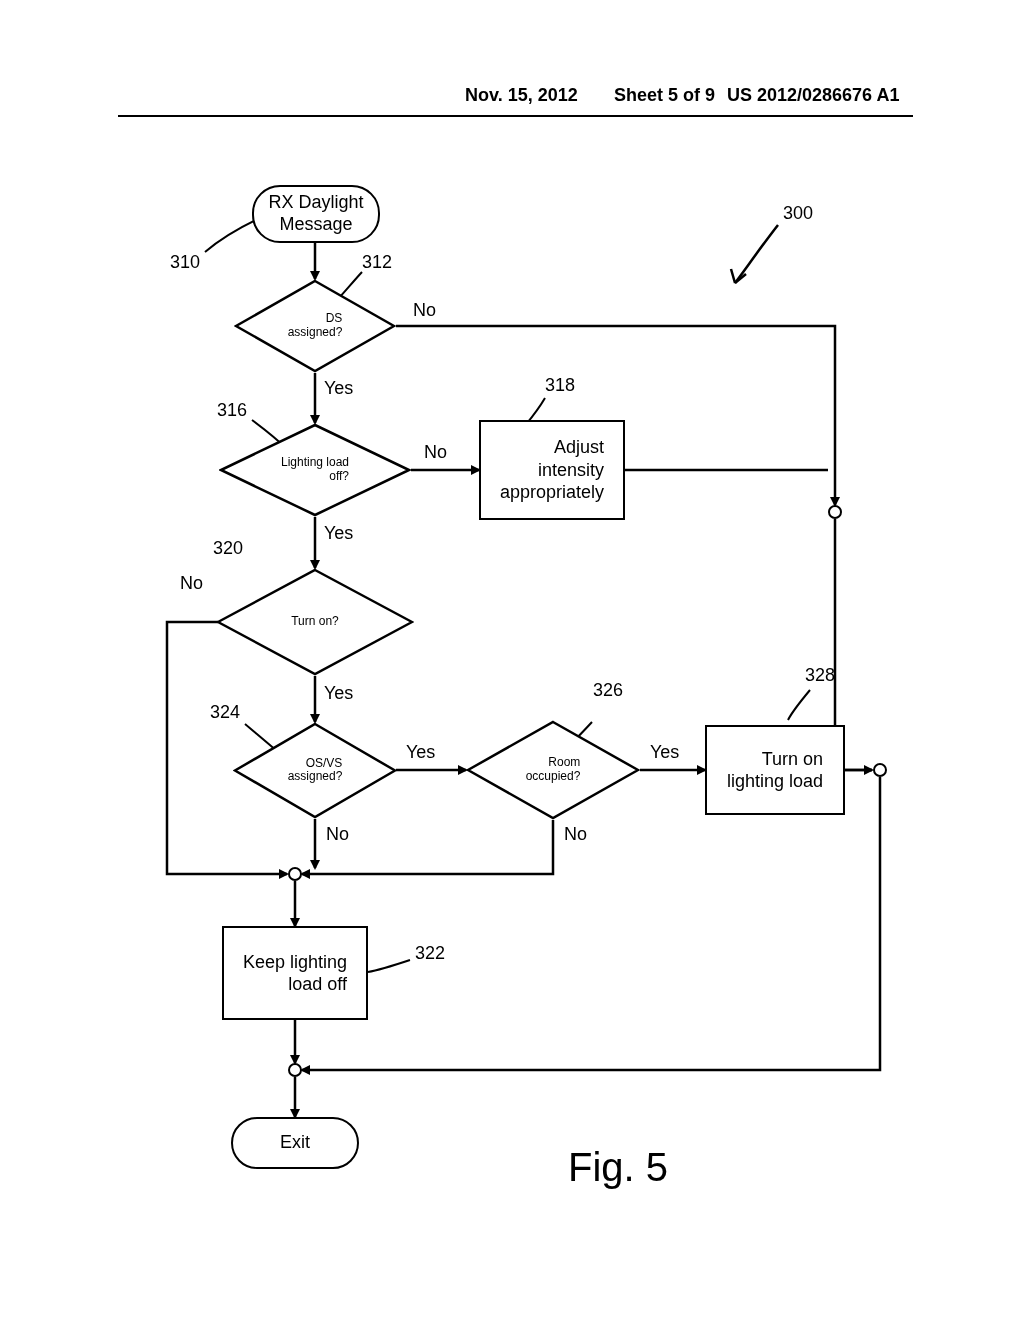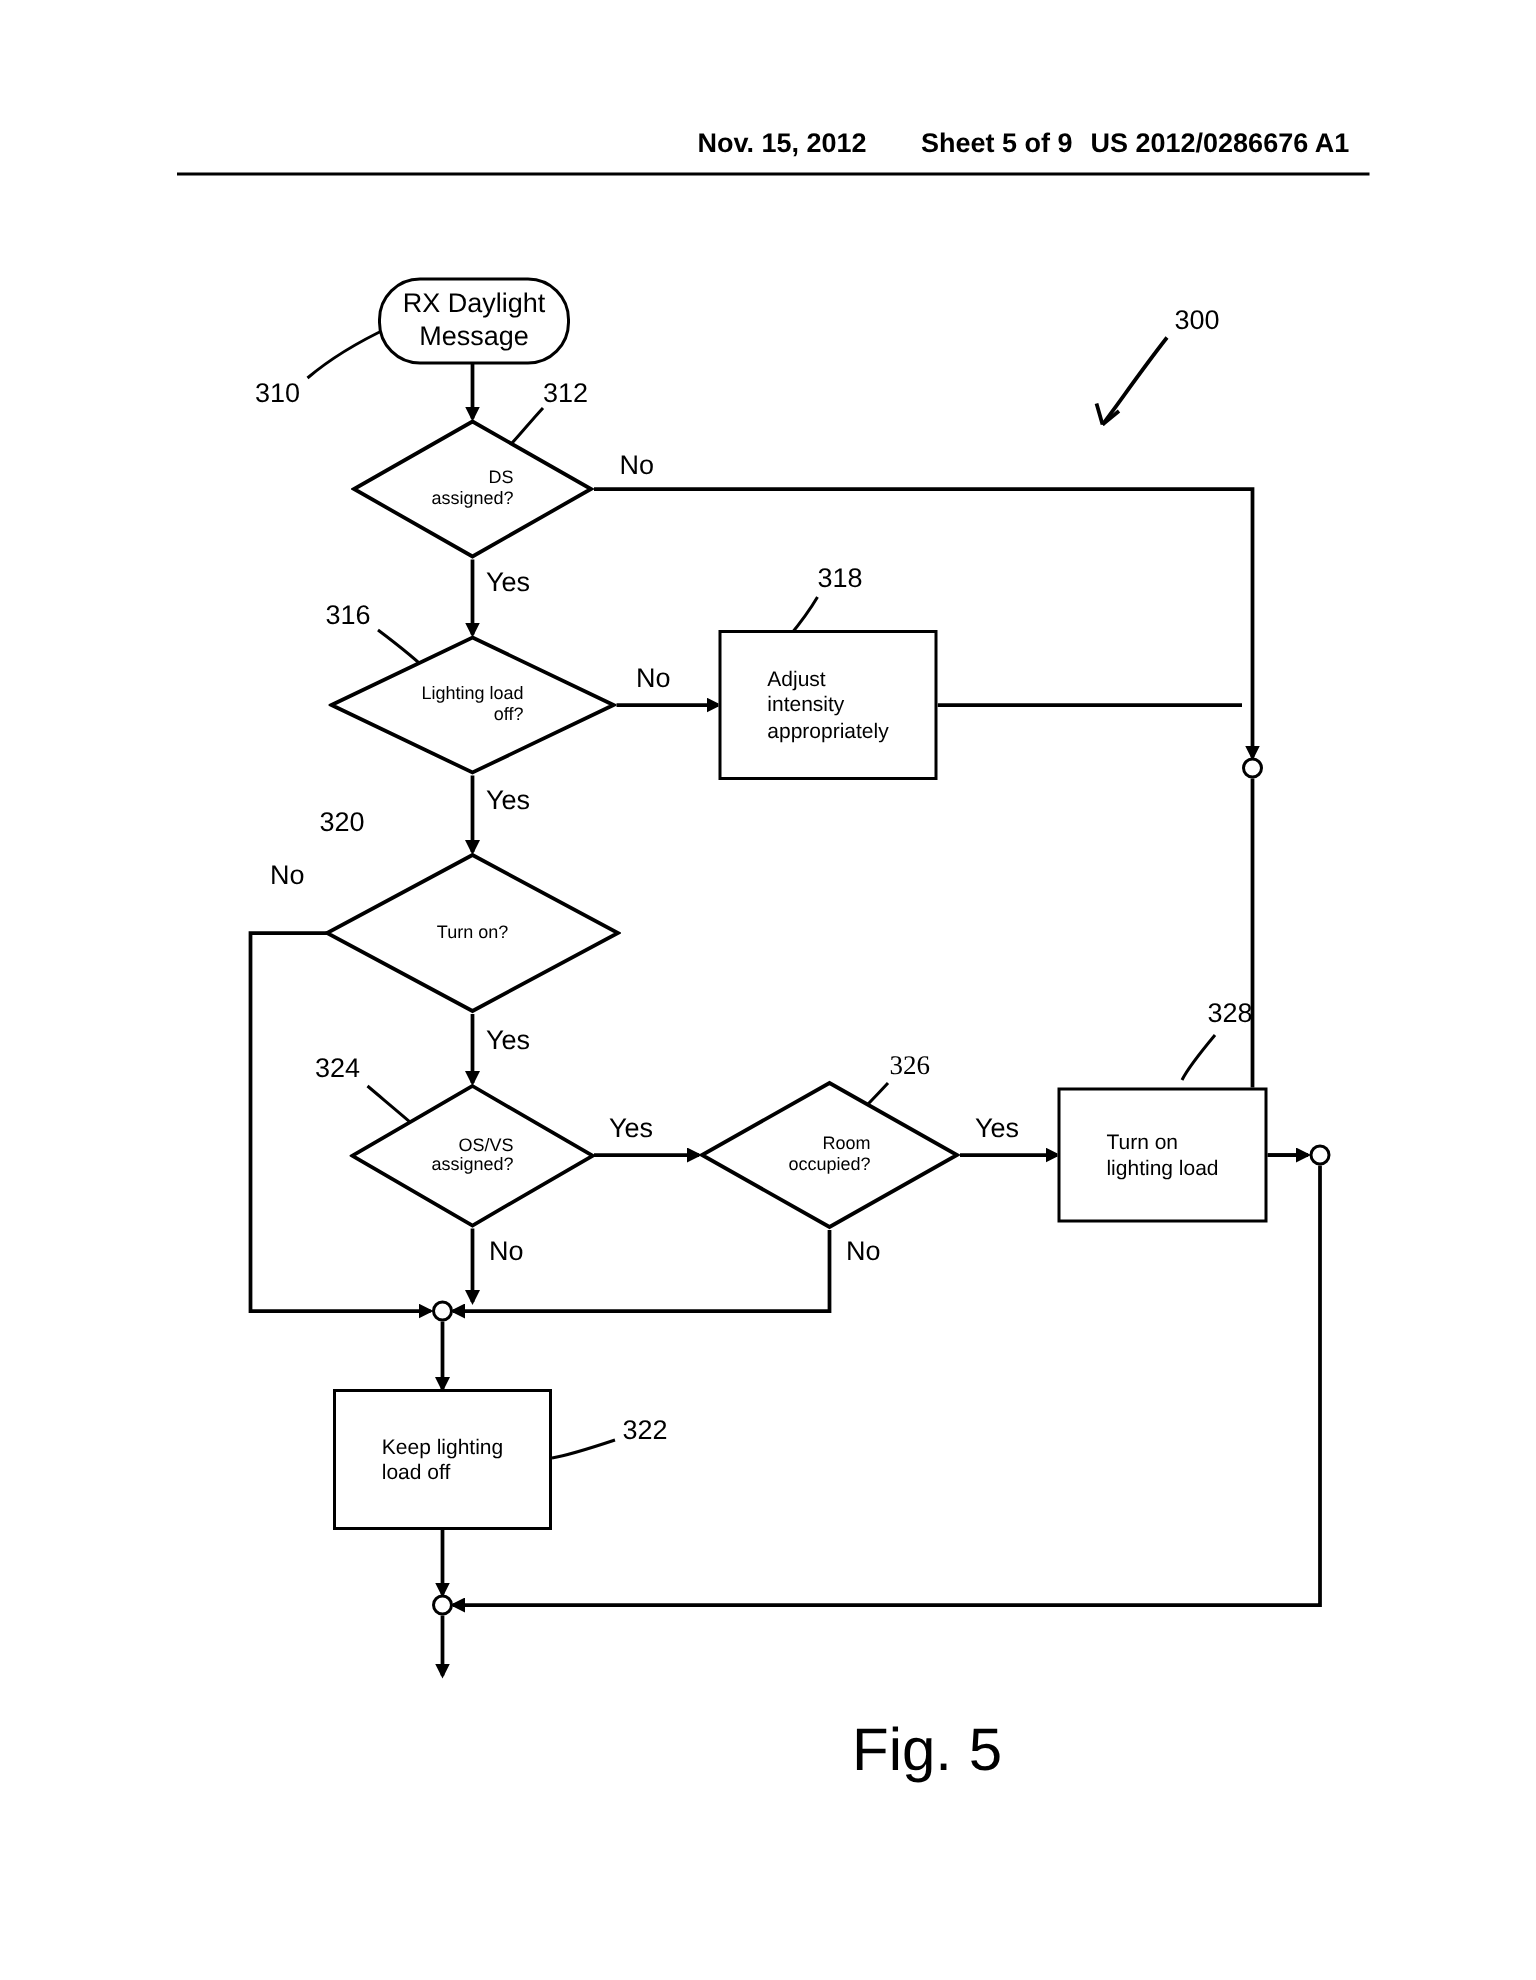--- a/index.html
+++ b/index.html
@@ -49,22 +49,22 @@
     text-align: center;
     display: flex;
     align-items: center;
     justify-content: center;
     line-height: 1.2;
   }
   .process {
     position: absolute;
     border: 2.5px solid #000;
     background: #fff;
-    font-size: 14px;
-    text-align: left;
+    font-size: 18px;
+    text-align: right;
     display: flex;
     align-items: center;
     justify-content: center;
     line-height: 1.25;
   }
   .decision {
     position: absolute;
     font-size: 12px;
     text-align: right;
   }
@@ -238,20 +238,23 @@
   <div class="process" style="left:705px; top:725px; width:140px; height:90px;">
     <span style="white-space:pre-line;">Turn on
 lighting load</span>
   </div>
 
   <div class="process" style="left:222px; top:926px; width:146px; height:94px;">
     <span style="white-space:pre-line;">Keep lighting
 load off</span>
   </div>
 
+  <div class="terminator" style="left:231px; top:1117px; width:128px; height:52px;">
+    <span>Exit</span>
+  </div>
 
   <div class="junction" style="left:828px; top:505px;"></div>
   <div class="junction" style="left:873px; top:763px;"></div>
   <div class="junction" style="left:288px; top:867px;"></div>
   <div class="junction" style="left:288px; top:1063px;"></div>
 
   <div class="label" style="left:413px; top:300px;">No</div>
   <div class="label" style="left:324px; top:378px;">Yes</div>
 
   <div class="label" style="left:424px; top:442px;">No</div>
@@ -265,20 +268,20 @@
 
   <div class="label" style="left:650px; top:742px;">Yes</div>
   <div class="label" style="left:564px; top:824px;">No</div>
 
   <div class="label" style="left:170px; top:252px;">310</div>
   <div class="label" style="left:362px; top:252px;">312</div>
   <div class="label" style="left:217px; top:400px;">316</div>
   <div class="label" style="left:545px; top:375px;">318</div>
   <div class="label" style="left:213px; top:538px;">320</div>
   <div class="label" style="left:210px; top:702px;">324</div>
-  <div class="label" style="left:593px; top:700px;font-family:Liberation Serif, serif;">326</div>
+  <div class="label" style="left:593px; top:680px;">326</div>
   <div class="label" style="left:805px; top:665px;">328</div>
   <div class="label" style="left:415px; top:943px;">322</div>
   <div class="label" style="left:783px; top:203px;">300</div>
 
   <div class="fig-label" style="left:568px; top:1145px;">Fig. 5</div>
 
 </div>
 
 </body></html>

